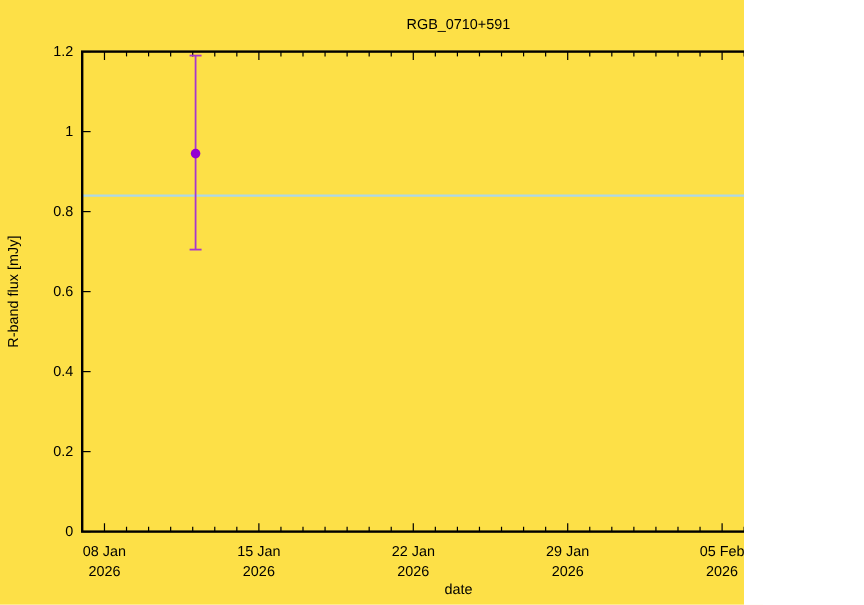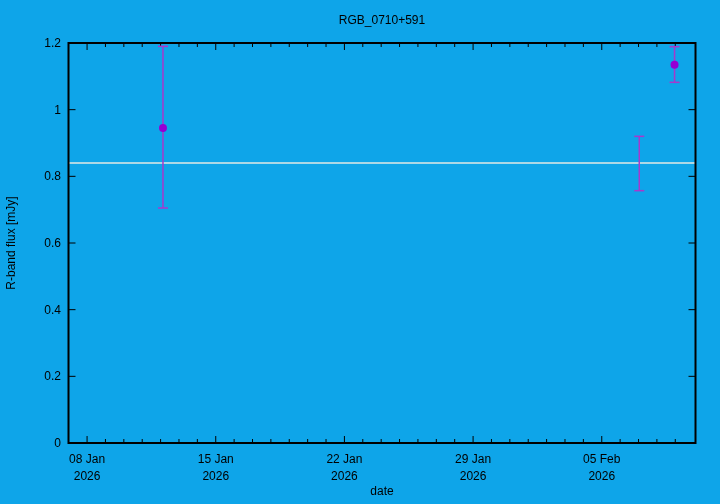--- a/index.html
+++ b/index.html
@@ -1,16 +1,16 @@
 <!DOCTYPE html>
 <html><head>
 <meta charset="utf-8">
 <style>
   html,body{margin:0;padding:0;background:#ffffff;}
-  .figure{position:relative;width:720px;height:504px;background:#0ea5e9;
+  .figure{position:relative;width:620px;height:504px;background:#fde047;
           font-family:"Liberation Sans",sans-serif;overflow:hidden;}
   svg text{font-family:"Liberation Sans",sans-serif;font-size:12px;fill:#000000;}
 </style>
 </head>
 <body>
 
 <div class="figure">
   <svg id="chart" width="720" height="504" viewBox="0 0 720 504">
     <text id="chart-title" x="382" y="24" text-anchor="middle">RGB_0710+591</text>
     <g id="refline-group">

